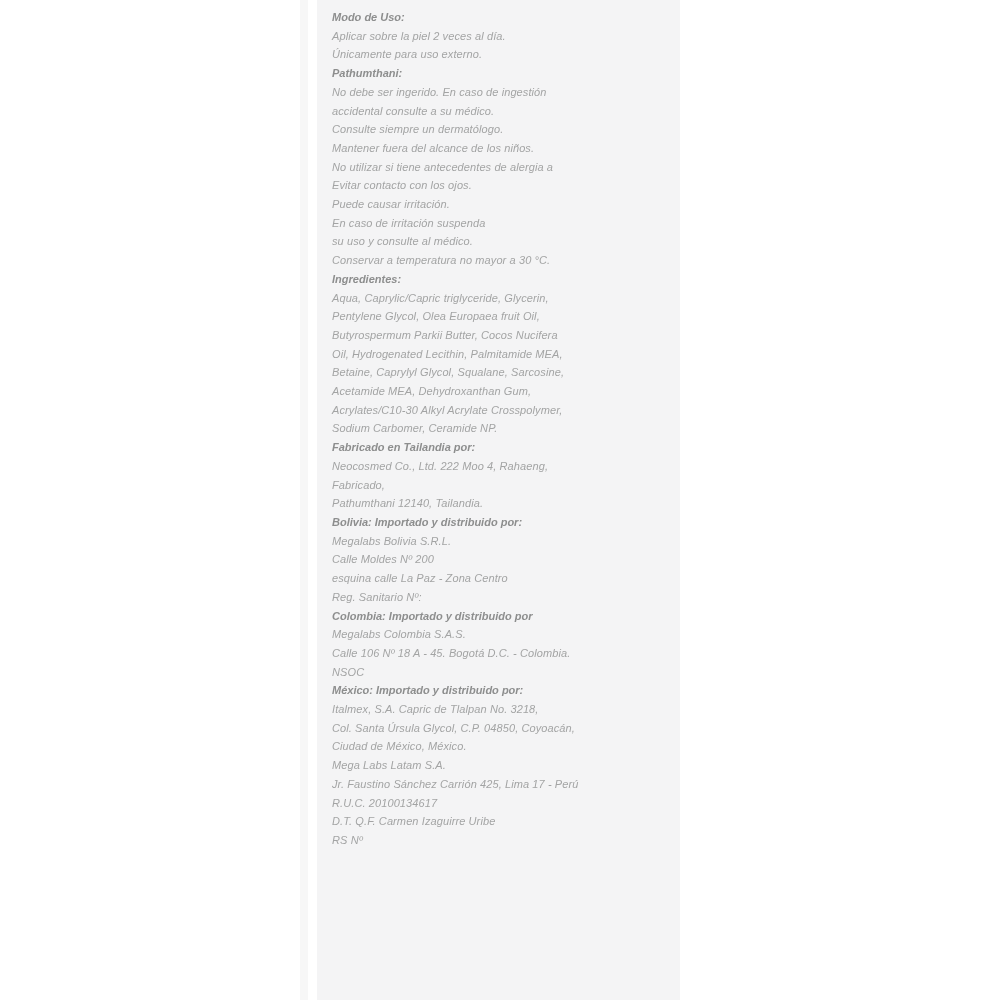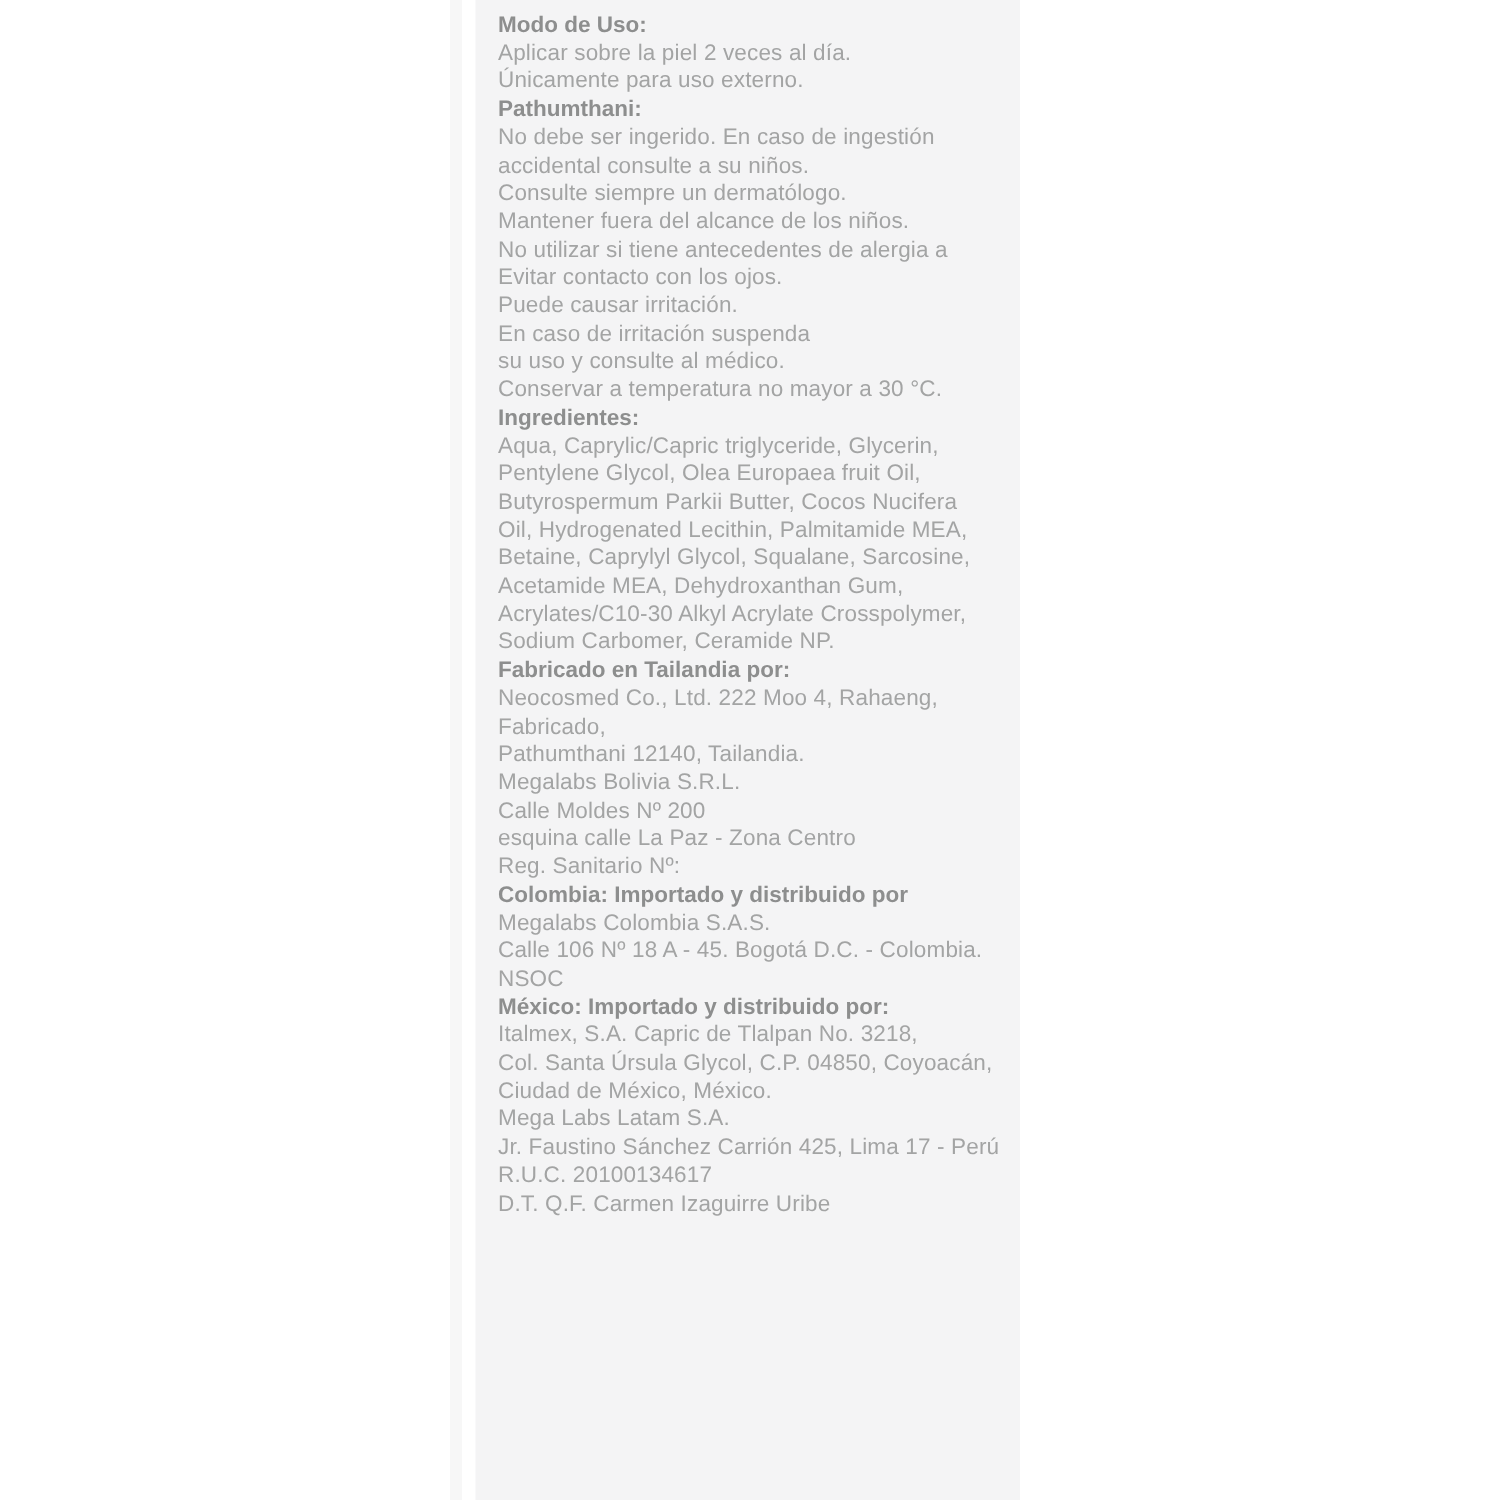--- a/index.html
+++ b/index.html
@@ -19,45 +19,46 @@
   .label-panel {
     position: absolute;
     left: 317px; top: 0;
     width: 363px; height: 1000px;
     background: #f4f4f5;
   }
   .label-text {
     padding: 8px 12px 0 15px;
   }
   .line {
-    font-size: 15px;
+    font-size: 11px;
     line-height: 18.7px;
     color: #a3a4a4;
     white-space: nowrap;
     letter-spacing: 0.1px;
+    font-style: italic;
   }
   .line.bold {
     font-weight: bold;
     color: #8d8e8e;
     letter-spacing: 0;
   }
 </style>
 </head>
 <body>
 
 <div class="edge-shadow"></div>
 
 <div class="label-panel">
   <div class="label-text">
       <div class="line bold">Modo de Uso:</div>
       <div class="line">Aplicar sobre la piel 2 veces al día.</div>
       <div class="line">Únicamente para uso externo.</div>
       <div class="line bold">Pathumthani:</div>
       <div class="line">No debe ser ingerido. En caso de ingestión</div>
-      <div class="line">accidental consulte a su niños.</div>
+      <div class="line">accidental consulte a su médico.</div>
       <div class="line">Consulte siempre un dermatólogo.</div>
       <div class="line">Mantener fuera del alcance de los niños.</div>
       <div class="line">No utilizar si tiene antecedentes de alergia a</div>
       <div class="line">Evitar contacto con los ojos.</div>
       <div class="line">Puede causar irritación.</div>
       <div class="line">En caso de irritación suspenda</div>
       <div class="line">su uso y consulte al médico.</div>
       <div class="line">Conservar a temperatura no mayor a 30 °C.</div>
       <div class="line bold">Ingredientes:</div>
       <div class="line">Aqua, Caprylic/Capric triglyceride, Glycerin,</div>
@@ -65,30 +66,32 @@
       <div class="line">Butyrospermum Parkii Butter, Cocos Nucifera</div>
       <div class="line">Oil, Hydrogenated Lecithin, Palmitamide MEA,</div>
       <div class="line">Betaine, Caprylyl Glycol, Squalane, Sarcosine,</div>
       <div class="line">Acetamide MEA, Dehydroxanthan Gum,</div>
       <div class="line">Acrylates/C10-30 Alkyl Acrylate Crosspolymer,</div>
       <div class="line">Sodium Carbomer, Ceramide NP.</div>
       <div class="line bold">Fabricado en Tailandia por:</div>
       <div class="line">Neocosmed Co., Ltd. 222 Moo 4, Rahaeng,</div>
       <div class="line">Fabricado,</div>
       <div class="line">Pathumthani 12140, Tailandia.</div>
+      <div class="line bold">Bolivia: Importado y distribuido por:</div>
       <div class="line">Megalabs Bolivia S.R.L.</div>
       <div class="line">Calle Moldes Nº 200</div>
       <div class="line">esquina calle La Paz - Zona Centro</div>
       <div class="line">Reg. Sanitario Nº:</div>
       <div class="line bold">Colombia: Importado y distribuido por</div>
       <div class="line">Megalabs Colombia S.A.S.</div>
       <div class="line">Calle 106 Nº 18 A - 45. Bogotá D.C. - Colombia.</div>
       <div class="line">NSOC</div>
       <div class="line bold">México: Importado y distribuido por:</div>
       <div class="line">Italmex, S.A. Capric de Tlalpan No. 3218,</div>
       <div class="line">Col. Santa Úrsula Glycol, C.P. 04850, Coyoacán,</div>
       <div class="line">Ciudad de México, México.</div>
       <div class="line">Mega Labs Latam S.A.</div>
       <div class="line">Jr. Faustino Sánchez Carrión 425, Lima 17 - Perú</div>
       <div class="line">R.U.C. 20100134617</div>
       <div class="line">D.T. Q.F. Carmen Izaguirre Uribe</div>
+      <div class="line">RS Nº</div>
     </div>
 </div>
 
 </body></html>

